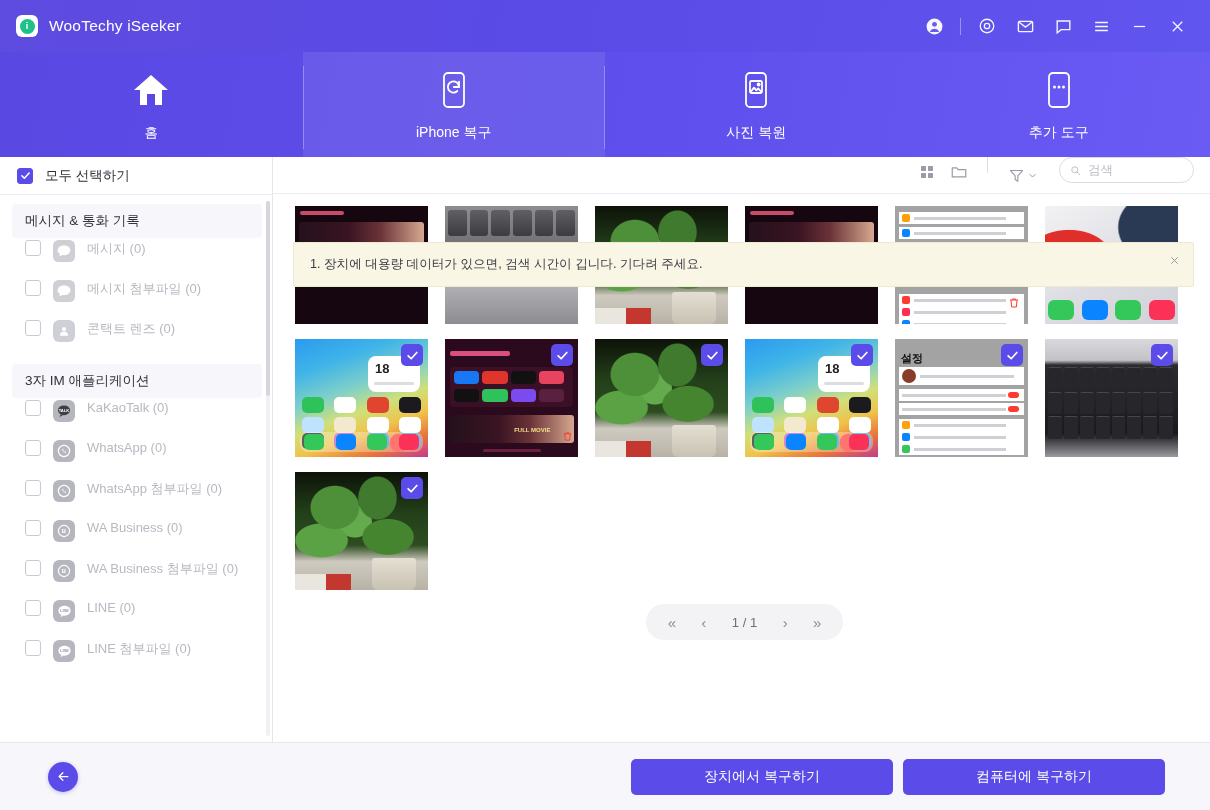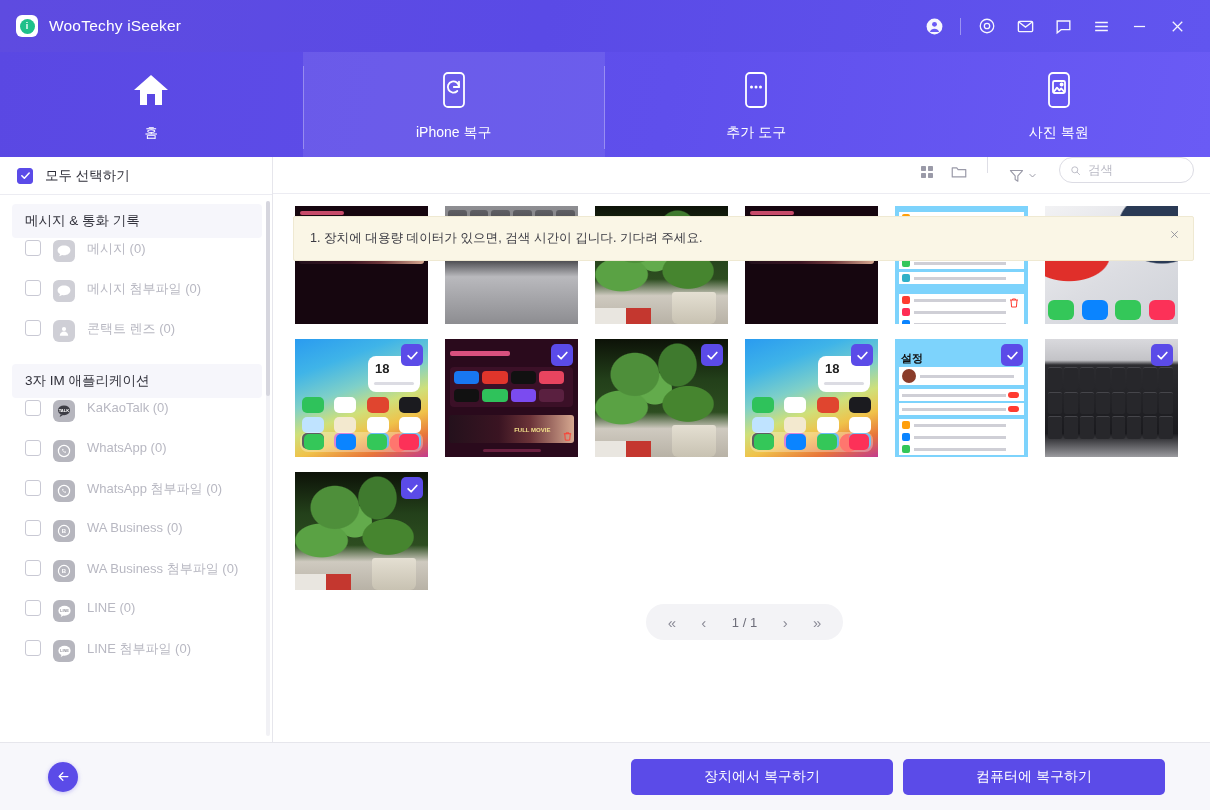--- a/index.html
+++ b/index.html
@@ -134,21 +134,21 @@
   .search-wrap input {
     border: 0; outline: 0; font-size: 12.5px; color: #44444e; width: 100%;
     font-family: inherit; background: transparent;
   }
   .search-wrap input::placeholder { color: #b9b9c4; }
 
   .grid-area { flex: 1 1 auto; position: relative; overflow: hidden; padding: 12px 16px 0 22px; }
 
   
   .banner {
-    position: absolute; left: 20px; right: 16px; top: 22px; z-index: 3;
+    position: absolute; left: 20px; right: 16px; top: 48px; z-index: 3;
     background: #faf6e6; border: 1px solid #efe9d2; border-radius: 2px;
     padding: 11px 36px 12px 16px;
     font-size: 12.6px; line-height: 1.62; color: #3a3a42;
   }
   .banner .bx {
     position: absolute; right: 9px; top: 7px; width: 20px; height: 20px;
     display:flex; align-items:center; justify-content:center;
     color: #8c8c96; cursor: pointer; font-size: 14px;
   }
 
@@ -181,21 +181,21 @@
   .ios-widget s { position:absolute; left:6px; right:6px; bottom:7px; height:3px; background:#dcdce3; border-radius:2px; text-decoration:none; }
   .ios-row { position:absolute; left:7px; right:7px; display:flex; justify-content:space-between; }
   .ios-row span { display:block; width:22px; height:16px; border-radius:5px; }
   .ios-dock {
     position:absolute; left:5px; right:5px; bottom:5px; height:20px;
     display:flex; justify-content:space-between; align-items:center;
     background: rgba(255,255,255,.30); border-radius:8px; padding: 0 4px;
   }
   .ios-dock span { display:block; width:20px; height:16px; border-radius:5px; }
   
-  .art-settings { background:#7dd3fc; }
+  .art-settings { background:#a3a3a3; }
   .set-title { position:absolute; left:6px; top:12px; font-size:11px; font-weight:bold; color:#111; }
   .set-row {
     position:absolute; left:4px; right:4px; height:12px; background:#fff;
     display:flex; align-items:center; gap:4px; padding-left:3px;
   }
   .set-row em { display:block; width:8px; height:8px; border-radius:2px; }
   .set-row u { display:block; height:3px; background:#cfcfd6; text-decoration:none; flex:1 1 auto; margin-right: 18px; }
   
   .art-movie { background: #16060f; }
   .art-movie .mv {
@@ -348,38 +348,38 @@
           <path d="M19 11.6V17h-5.2" stroke-linecap="round" stroke-linejoin="round"></path>
         </svg>
       </div>
       <div class="nav-label">iPhone 복구</div>
     </div>
 
     <div class="nav-tab">
       <div class="nav-ico">
         <svg width="28" height="40" viewBox="0 0 28 40" fill="none" stroke="#fff" stroke-width="1.8">
           <rect x="4" y="3" width="20" height="34" rx="4"></rect>
+          <rect x="8" y="11" width="12" height="12" rx="1.5"></rect>
+          <path d="M8.6 22l3.4-4.4 2.4 2.8 1.8-2 3.2 3.6" stroke-linejoin="round"></path>
+          <circle cx="16.6" cy="14.4" r="1.1" fill="#fff"></circle>
+        </svg>
+      </div>
+      <div class="nav-label">사진 복원</div>
+    </div>
+
+    <div class="nav-tab">
+      <div class="nav-ico">
+        <svg width="28" height="40" viewBox="0 0 28 40" fill="none" stroke="#fff" stroke-width="1.8">
+          <rect x="4" y="3" width="20" height="34" rx="4"></rect>
           <circle cx="9.5" cy="17" r="1.5" fill="#fff" stroke="none"></circle>
           <circle cx="14" cy="17" r="1.5" fill="#fff" stroke="none"></circle>
           <circle cx="18.5" cy="17" r="1.5" fill="#fff" stroke="none"></circle>
         </svg>
       </div>
       <div class="nav-label">추가 도구</div>
-    </div>
-
-    <div class="nav-tab">
-      <div class="nav-ico">
-        <svg width="28" height="40" viewBox="0 0 28 40" fill="none" stroke="#fff" stroke-width="1.8">
-          <rect x="4" y="3" width="20" height="34" rx="4"></rect>
-          <rect x="8" y="11" width="12" height="12" rx="1.5"></rect>
-          <path d="M8.6 22l3.4-4.4 2.4 2.8 1.8-2 3.2 3.6" stroke-linejoin="round"></path>
-          <circle cx="16.6" cy="14.4" r="1.1" fill="#fff"></circle>
-        </svg>
-      </div>
-      <div class="nav-label">사진 복원</div>
     </div>
   </div>
 
   <div class="body">
 
     <div class="sidebar">
       <div class="select-all">
         <div class="cb checked">
           <svg width="11" height="11" viewBox="0 0 24 24" stroke="#fff" stroke-width="3.4" fill="none" stroke-linecap="round" stroke-linejoin="round">
               <path d="M4 12.5l5.5 5.5L20 6.5"></path>

